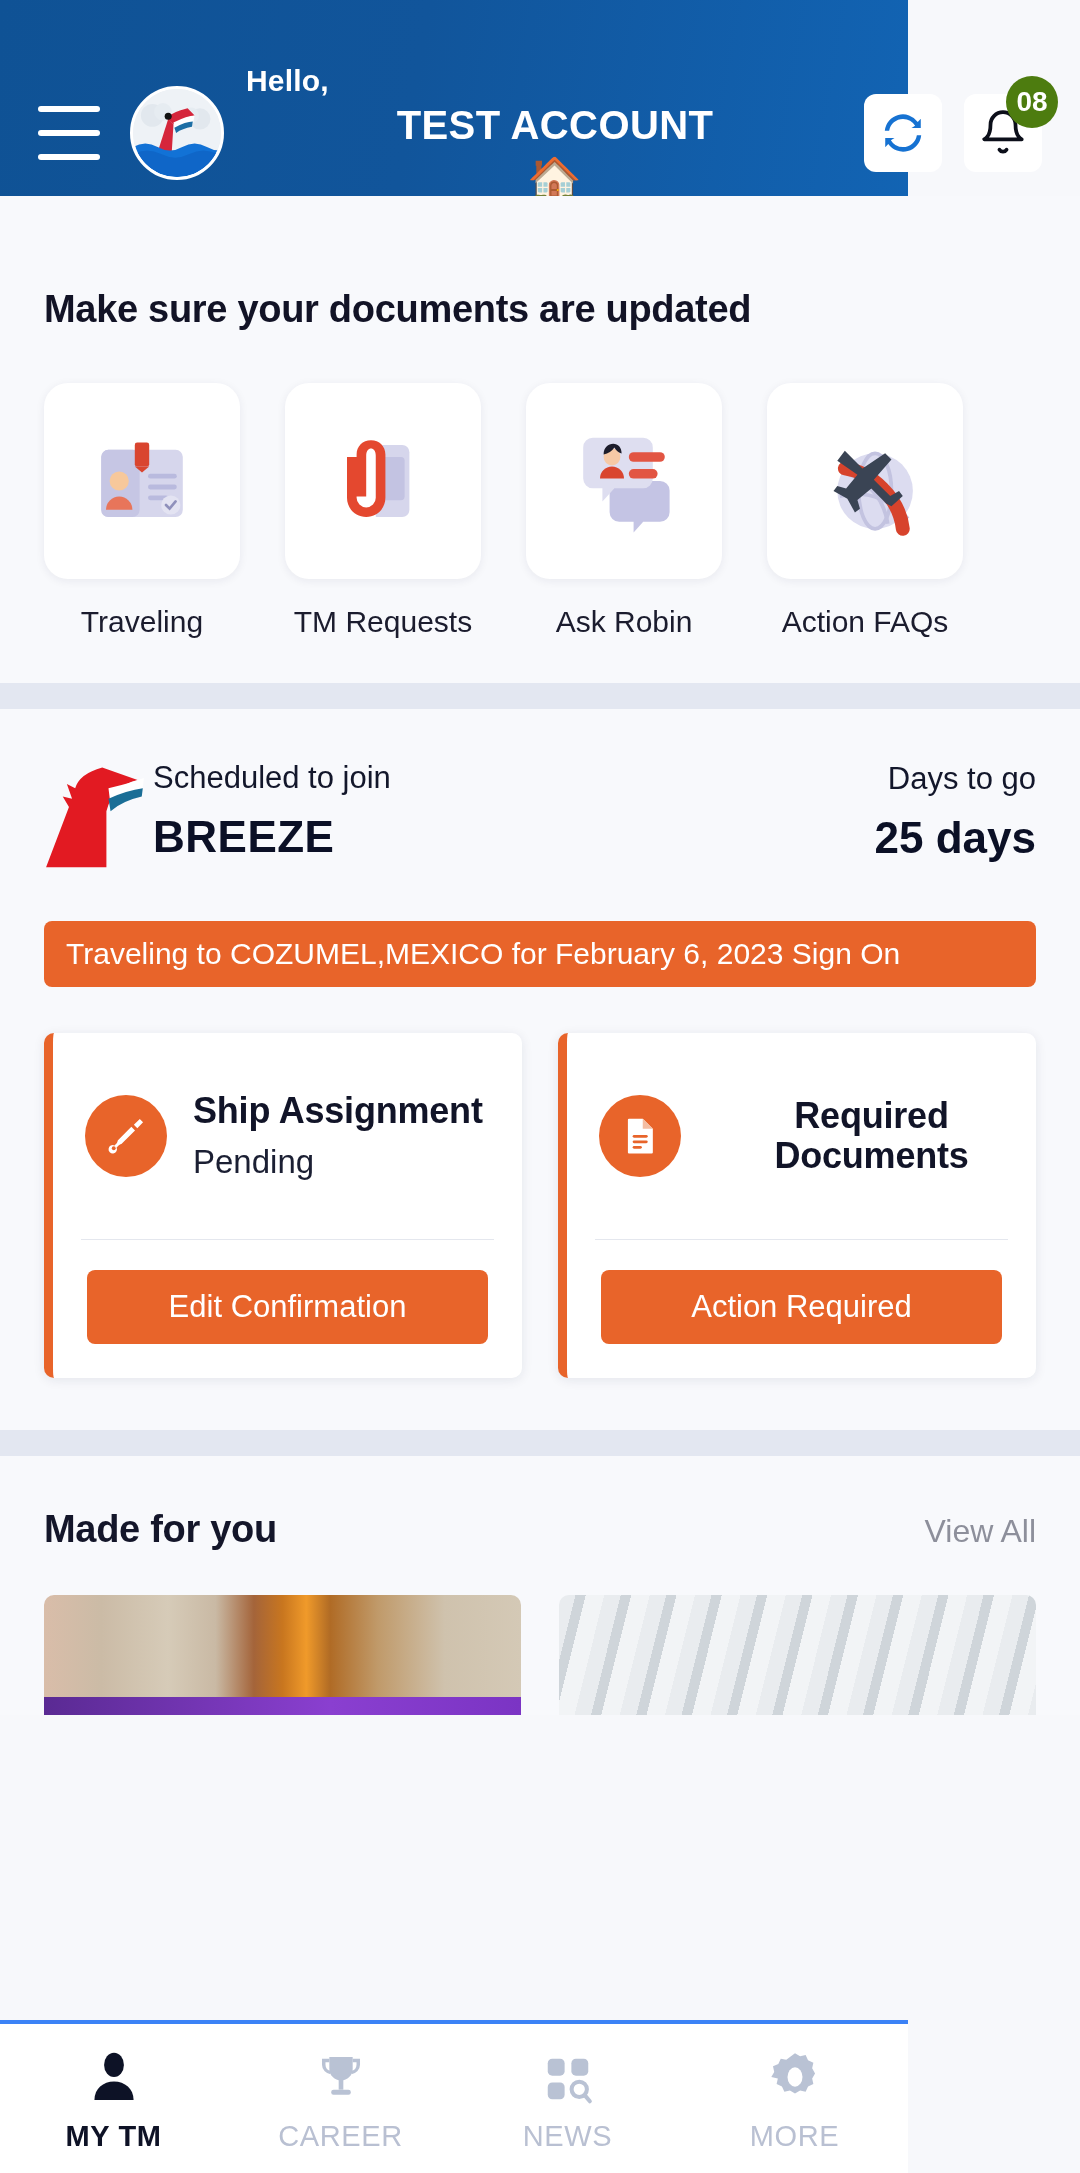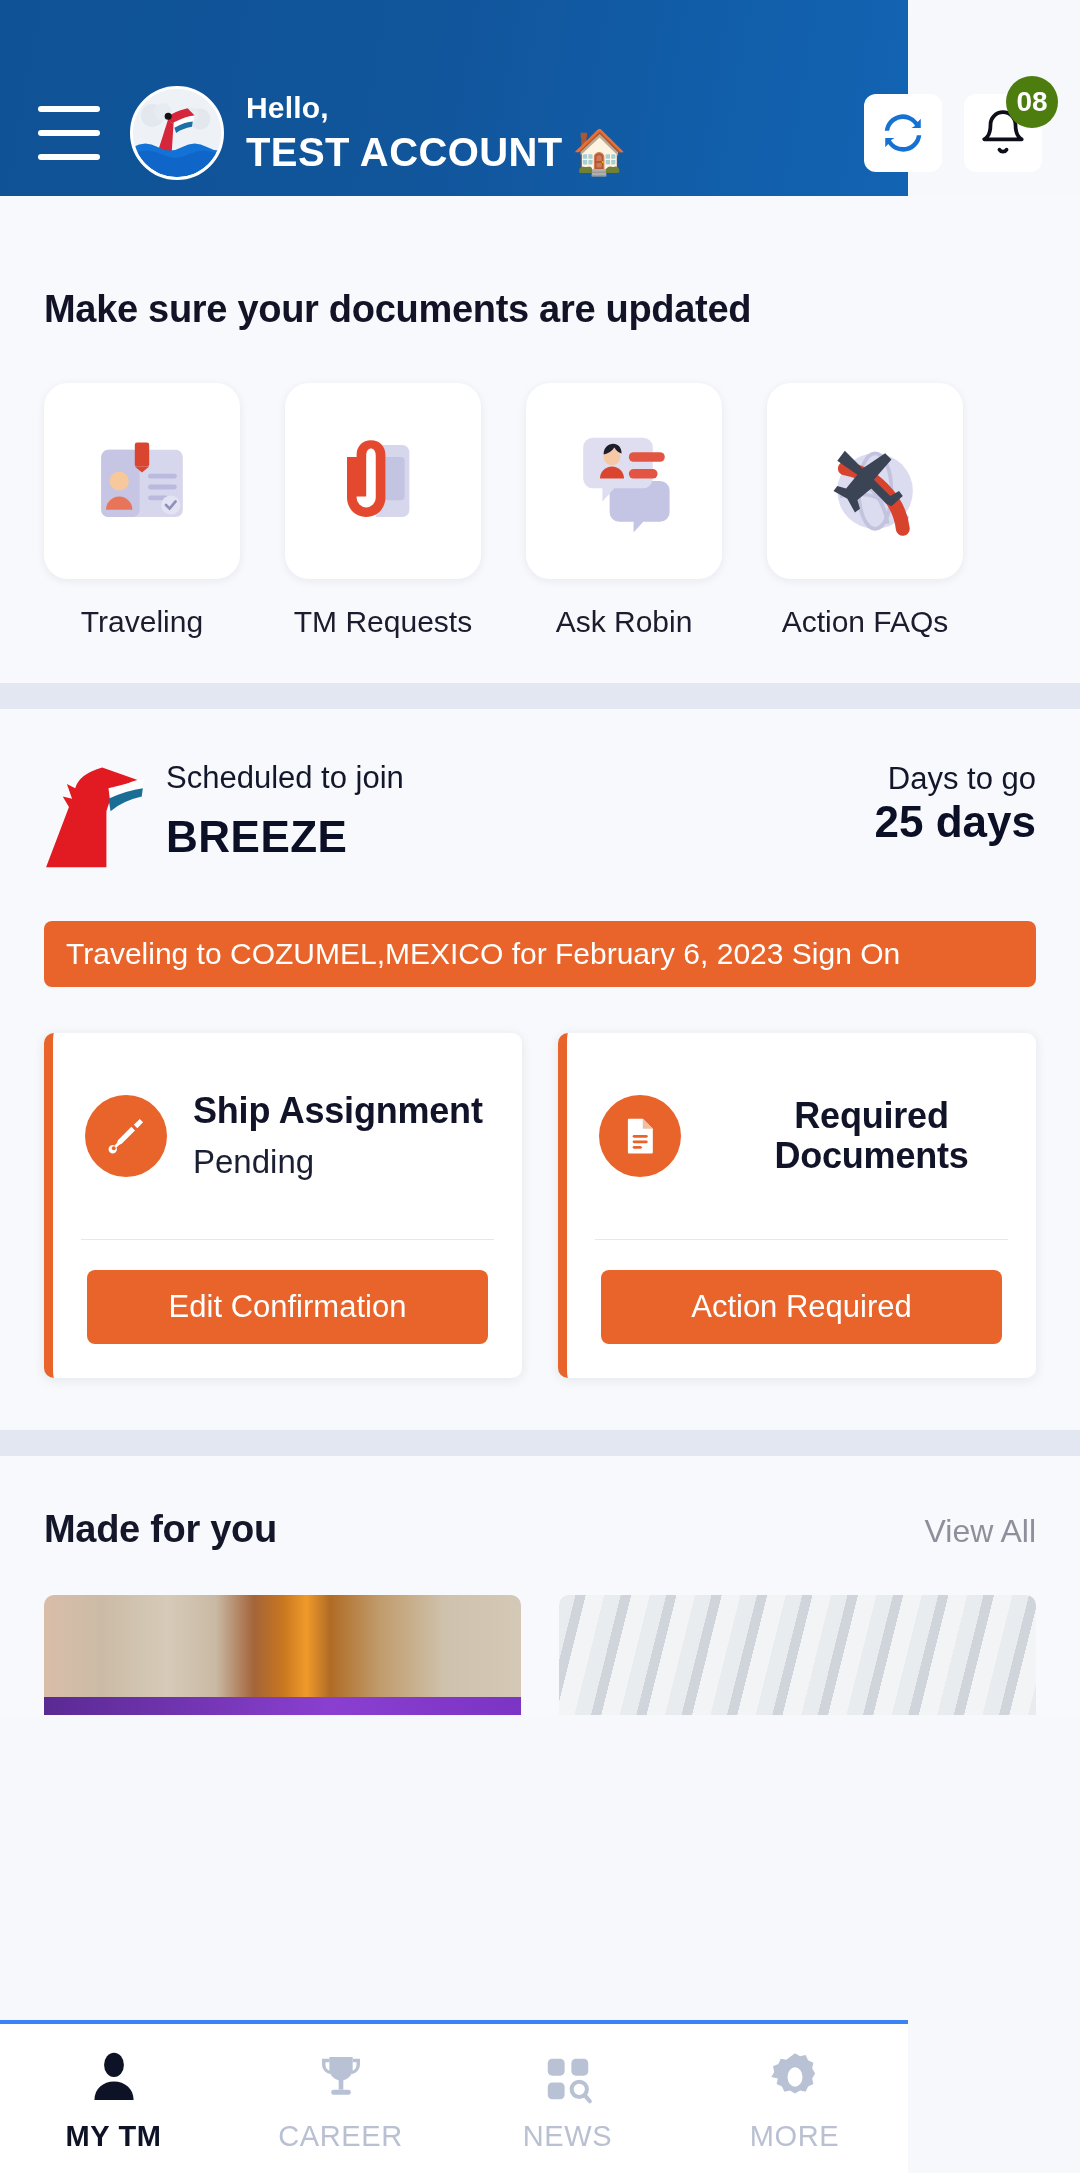--- a/index.html
+++ b/index.html
@@ -26,21 +26,21 @@
   .hamburger span:nth-child(1) { width: 62px; }
   .hamburger span:nth-child(2) { width: 62px; }
   .hamburger span:nth-child(3) { width: 62px; }
 
   .avatar { width: 94px; height: 94px; border-radius: 50%; flex: none;
     border: 3px solid #ffffff; overflow: hidden; position: relative;
     background: #e9eef4; margin-right: 22px; }
 
   .greet { flex: 1; min-width: 0; display: flex; flex-direction: column; justify-content: center; }
   .greet-hello { color: #ffffff; font-size: 30px; font-weight: bold; letter-spacing: .2px; line-height: 1.15; }
-  .greet-name-row { display: flex; align-items: center; gap: 10px; margin-top: 4px; }
+  .greet-name-row { display: flex; align-items: center; gap: 10px; margin-top: 4px; flex-direction: column; }
   .greet-name { color: #ffffff; font-size: 40px; font-weight: bold; letter-spacing: .4px; white-space: nowrap; }
   .house-emoji { font-size: 44px; line-height: 1; }
 
   .hdr-actions { display: flex; align-items: center; gap: 22px; flex: none; }
   .hdr-btn { width: 78px; height: 78px; background: #ffffff; border-radius: 12px;
     display: flex; align-items: center; justify-content: center; position: relative; cursor: pointer; }
   .badge { position: absolute; top: -18px; right: -16px; min-width: 52px; height: 52px;
     background: #4d7c0f; color: #ffffff; border-radius: 26px; font-size: 28px; font-weight: bold;
     display: flex; align-items: center; justify-content: center; padding: 0 8px; }
 
@@ -59,26 +59,26 @@
   .tile { width: 196px; flex: none; }
   .tile-card { width: 196px; height: 196px; background: #ffffff; border-radius: 24px;
     box-shadow: 0 2px 10px rgba(24,35,70,.07); display: flex; align-items: center;
     justify-content: center; cursor: pointer; }
   .tile-label { margin-top: 26px; text-align: center; font-size: 30px; color: #1b1c2e; }
 
   
   .ship-sec { padding: 50px 44px 52px 44px; }
   .ship-row { display: flex; align-items: flex-start; }
   .ship-logo { width: 104px; height: 110px; flex: none; margin-top: 6px; }
-  .ship-info { margin-left: 18px; flex: 1; }
+  .ship-info { margin-left: 5px; flex: 1; }
   .ship-sub { font-size: 31px; color: #13172b; line-height: 1.2; }
   .ship-name { font-size: 44px; font-weight: bold; color: #0b1026; margin-top: 16px; letter-spacing: .5px; }
   .days-col { text-align: right; flex: none; padding-top: 2px; }
   .days-sub { font-size: 31px; color: #13172b; }
-  .days-val { font-size: 44px; font-weight: bold; color: #0b1026; }
+  .days-val { font-size: 44px; font-weight: bold; color: #0b1026; margin-top: 16px; }
 
   .travel-banner { margin-top: 46px; background: #e8642a; border-radius: 8px;
     height: 66px; display: flex; align-items: center; padding: 0 22px;
     color: #ffffff; font-size: 30px; white-space: nowrap; overflow: hidden; cursor: pointer; }
 
   .act-cards { display: flex; gap: 36px; margin-top: 46px; }
   .act-card { flex: 1; background: #ffffff; border-radius: 10px;
     border-left: 9px solid #e8642a; box-shadow: 0 2px 12px rgba(24,35,70,.09);
     overflow: hidden; min-width: 0; }
   .act-top { height: 206px; display: flex; align-items: center; padding: 0 0 0 32px; }

